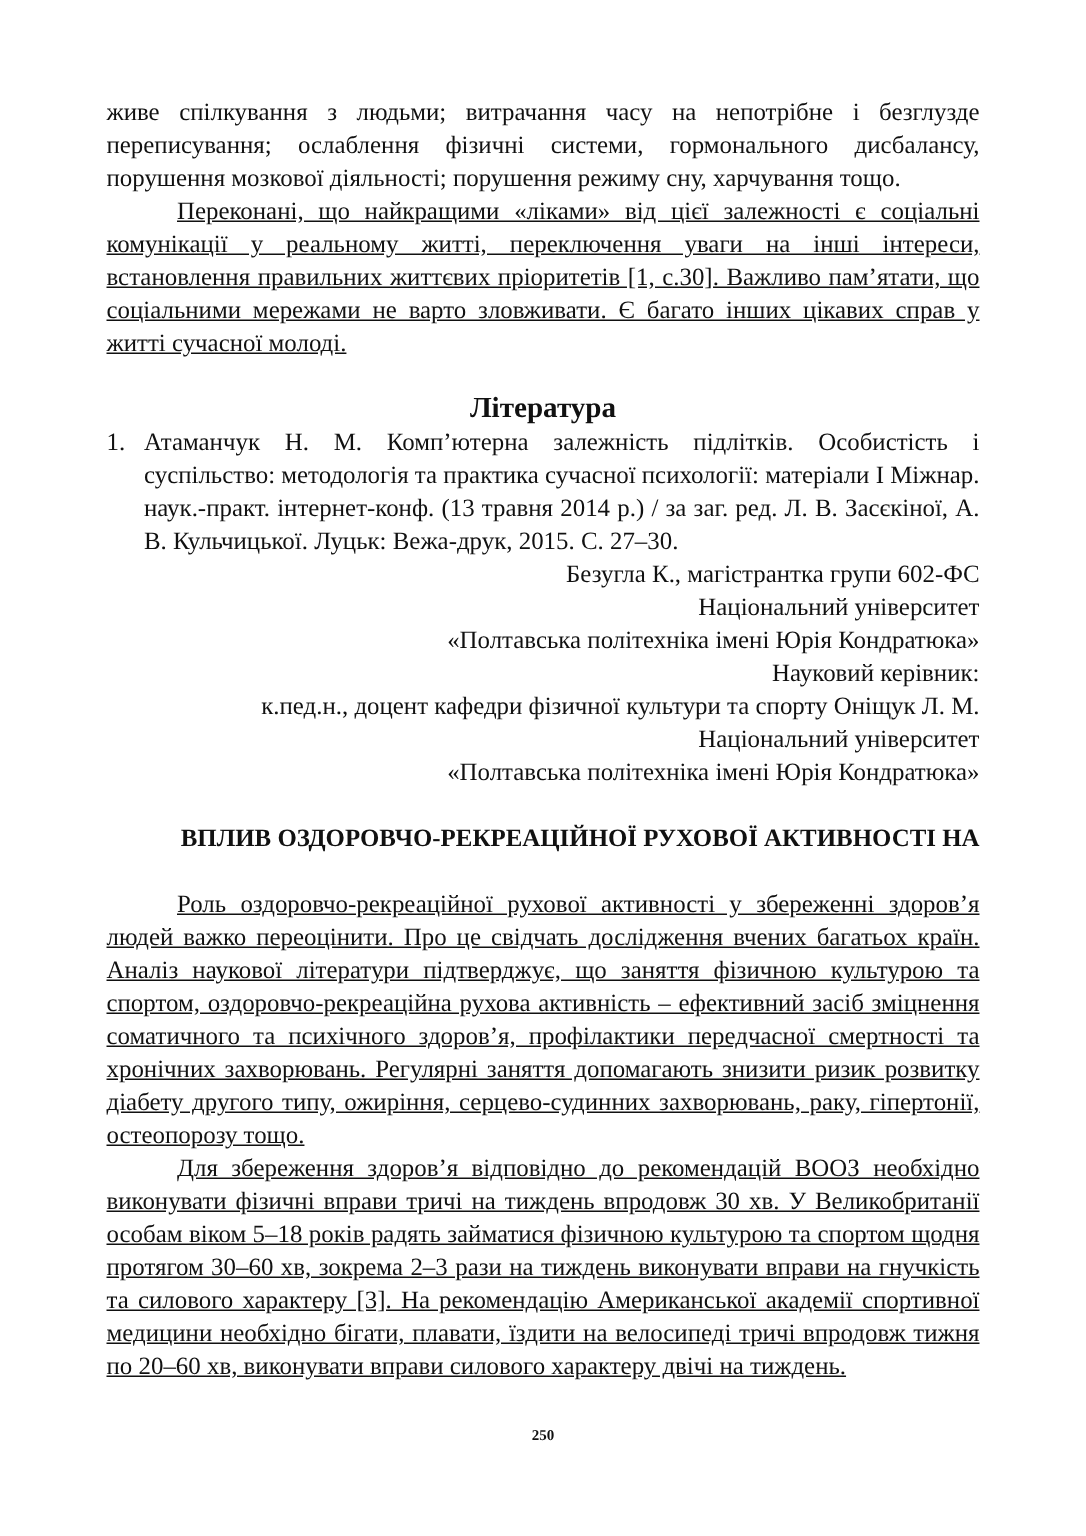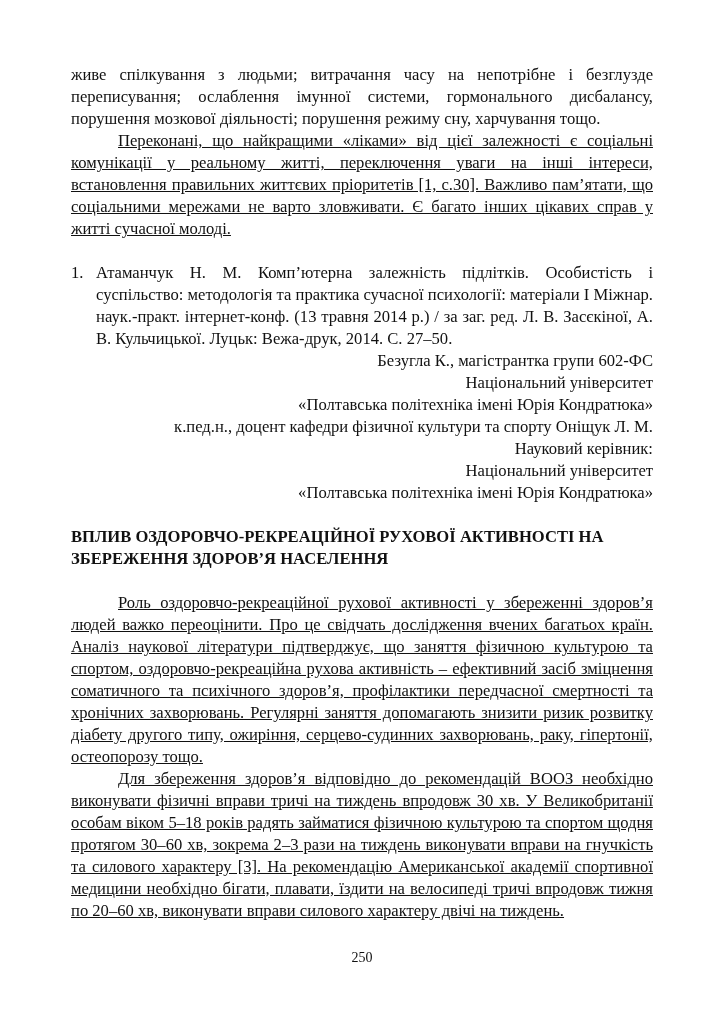--- a/index.html
+++ b/index.html
@@ -52,66 +52,67 @@
       text-align: justify;
       text-align-last: left;
     }
     .author-block {
       text-align: right;
     }
     .author-block .line { display: block; }
     .author-block .it { }
     .title {
       margin-top: 22px;
-      text-align: left;
+      text-align: right;
       font-weight: bold;
       font-size: 16.6px;
       line-height: 22px;
     }
     .body-text { margin-top: 22px; }
     .page-number {
       position: absolute;
       left: 0;
       width: 724px;
       top: 950px;
       text-align: center;
-      font-size: 14px;
+      font-size: 10px;
       line-height: 16px;
+      font-weight: bold;
     }
   </style>
 </head>
 <body>
 
 <div class="page">
 
-  <p>живе спілкування з людьми; витрачання часу на непотрібне і безглузде переписування; ослаблення імунної системи, гормонального дисбалансу, порушення мозкової діяльності; порушення режиму сну, харчування тощо.</p>
+  <p>живе спілкування з людьми; витрачання часу на непотрібне і безглузде переписування; ослаблення фізичні системи, гормонального дисбалансу, порушення мозкової діяльності; порушення режиму сну, харчування тощо.</p>
   <p class="indent">Переконані, що найкращими «ліками» від цієї залежності є соціальні комунікації у реальному житті, переключення уваги на інші інтереси, встановлення правильних життєвих пріоритетів [1, с.30]. Важливо пам’ятати, що соціальними мережами не варто зловживати. Є багато інших цікавих справ у житті сучасної молоді.</p>
 
   <div class="gap-lit"></div>
 
+  <h3 class="lit-heading">Література</h3>
   <ol class="ref-list">
     <li class="ref-item">
       <span class="ref-num">1.</span>
-      <span class="ref-text">Атаманчук Н. М. Комп’ютерна залежність підлітків. Особистість і суспільство: методологія та практика сучасної психології: матеріали І Міжнар. наук.-практ. інтернет-конф. (13 травня 2014 р.) / за заг. ред. Л. В. Засєкіної, А. В. Кульчицької. Луцьк: Вежа-друк, 2014. С. 27–50.</span>
+      <span class="ref-text">Атаманчук Н. М. Комп’ютерна залежність підлітків. Особистість і суспільство: методологія та практика сучасної психології: матеріали І Міжнар. наук.-практ. інтернет-конф. (13 травня 2014 р.) / за заг. ред. Л. В. Засєкіної, А. В. Кульчицької. Луцьк: Вежа-друк, 2015. С. 27–30.</span>
     </li>
   </ol>
 
   <div class="author-block">
     <span class="line">Безугла К., магістрантка групи 602-ФС</span>
     <span class="line it">Національний університет</span>
     <span class="line it">«Полтавська політехніка імені Юрія Кондратюка»</span>
+    <span class="line">Науковий керівник:</span>
     <span class="line">к.пед.н., доцент кафедри фізичної культури та спорту Оніщук Л. М.</span>
-    <span class="line">Науковий керівник:</span>
     <span class="line it">Національний університет</span>
     <span class="line it">«Полтавська політехніка імені Юрія Кондратюка»</span>
   </div>
 
   <h2 class="title">
     <span>ВПЛИВ ОЗДОРОВЧО-РЕКРЕАЦІЙНОЇ РУХОВОЇ АКТИВНОСТІ НА</span><br>
-    <span>ЗБЕРЕЖЕННЯ ЗДОРОВ’Я НАСЕЛЕННЯ</span>
   </h2>
 
   <div class="body-text">
     <p class="indent">Роль оздоровчо-рекреаційної рухової активності у збереженні здоров’я людей важко переоцінити. Про це свідчать дослідження вчених багатьох країн. Аналіз наукової літератури підтверджує, що заняття фізичною культурою та спортом, оздоровчо-рекреаційна рухова активність – ефективний засіб зміцнення соматичного та психічного здоров’я, профілактики передчасної смертності та хронічних захворювань. Регулярні заняття допомагають знизити ризик розвитку діабету другого типу, ожиріння, серцево-судинних захворювань, раку, гіпертонії, остеопорозу тощо.</p>
     <p class="indent">Для збереження здоров’я відповідно до рекомендацій ВООЗ необхідно виконувати фізичні вправи тричі на тиждень впродовж 30 хв. У Великобританії особам віком 5–18 років радять займатися фізичною культурою та спортом щодня протягом 30–60 хв, зокрема 2–3 рази на тиждень виконувати вправи на гнучкість та силового характеру [3]. На рекомендацію Американської академії спортивної медицини необхідно бігати, плавати, їздити на велосипеді тричі впродовж тижня по 20–60 хв, виконувати вправи силового характеру двічі на тиждень.</p>
   </div>
 </div>
 
 <div class="page-number">250</div>
 

